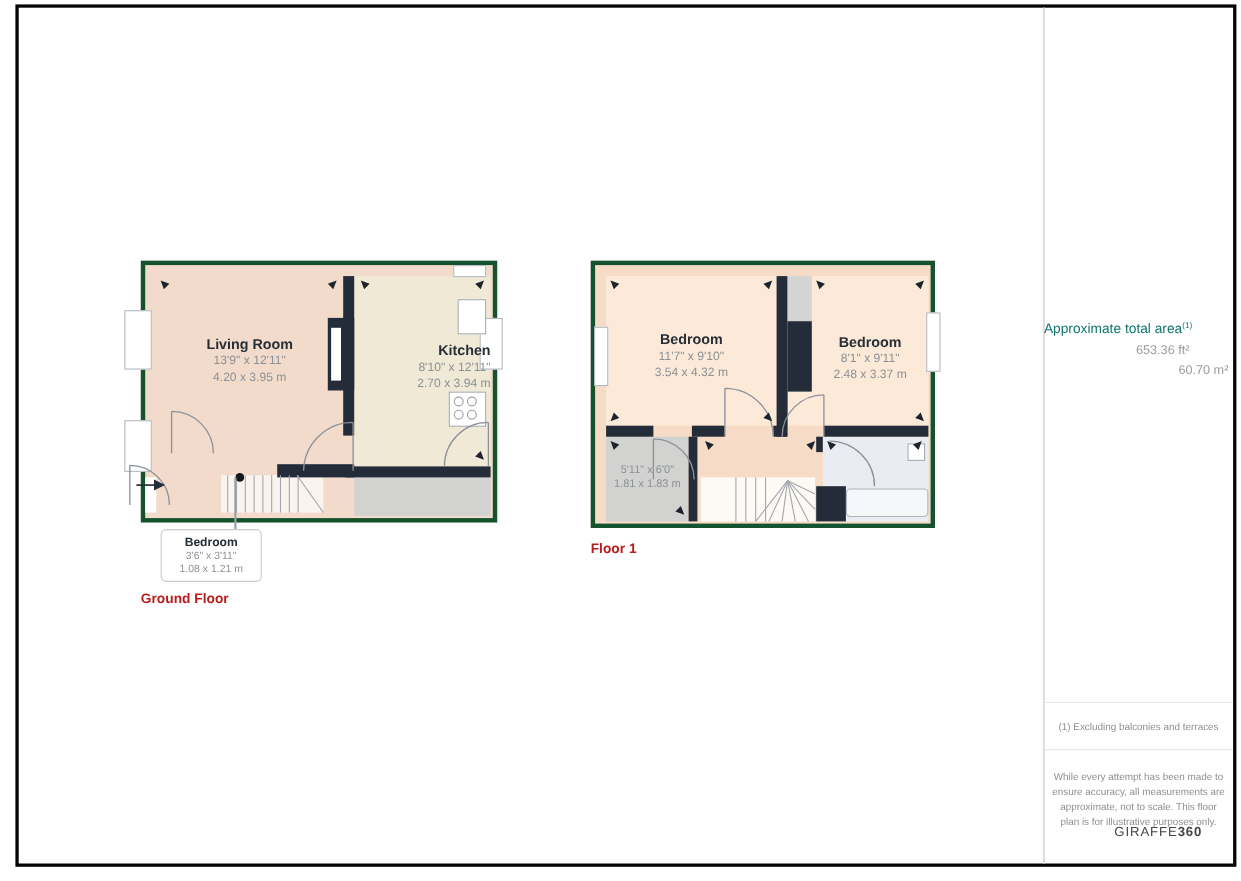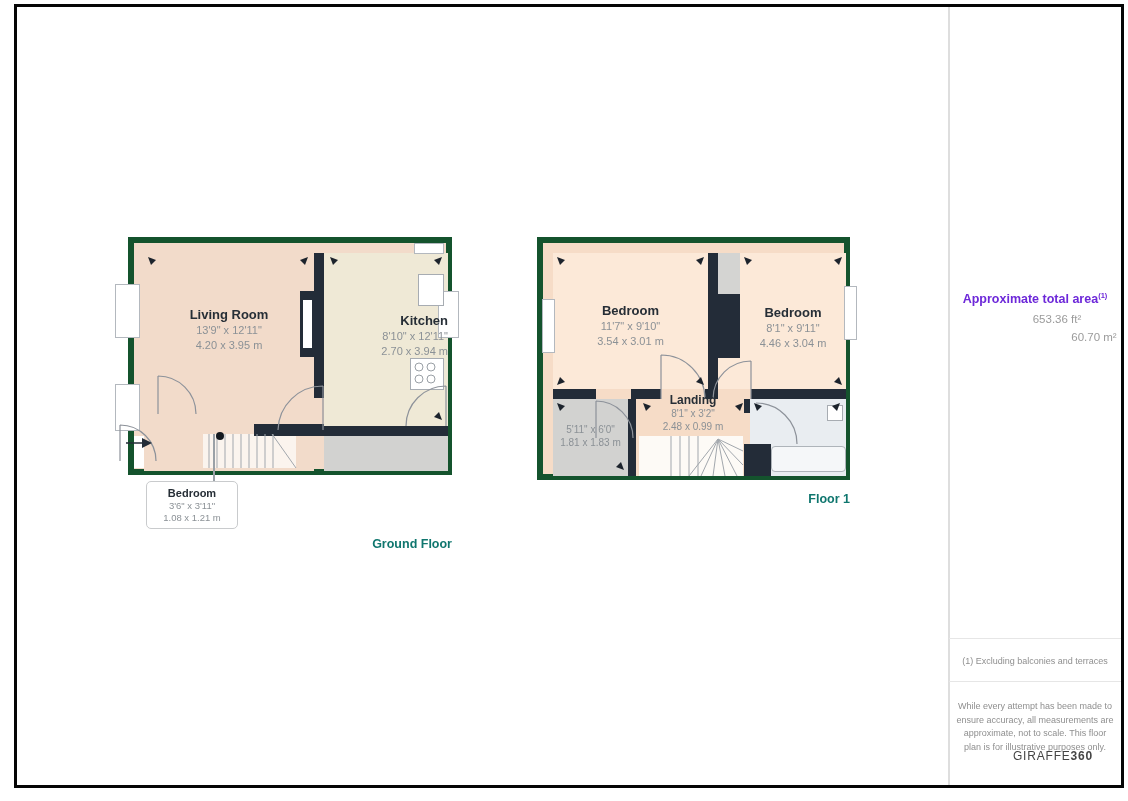--- a/index.html
+++ b/index.html
@@ -2,33 +2,33 @@
 <html><head>
 <meta charset="utf-8">
 <style>
   html,body{margin:0;padding:0;background:#fff;}
   body{width:1128px;height:801px;position:relative;overflow:hidden;
        font-family:"Liberation Sans", sans-serif;}
   .abs{position:absolute;box-sizing:border-box;}
   .frame{left:14px;top:4px;width:1110px;height:784px;border:3px solid #050505;}
   .vdiv{left:948px;top:7px;width:2px;height:778px;background:#dedede;}
   .hdiv{height:1px;background:#e6e6e6;}
-  .plan{box-sizing:border-box;border:6px solid #14532d;}
+  .plan{box-sizing:border-box;border:4px solid #14532d;}
   .wall{background:#232c38;}
   .win{background:#fff;border:1px solid #b3b8be;}
   .room-label{text-align:center;pointer-events:none;}
   .room-name{font-weight:bold;color:#262e36;font-size:13px;line-height:16px;}
   .room-dims{color:#8b9196;font-size:11px;line-height:15px;}
   .room-name.sm{font-size:12px;line-height:14px;}
   .room-dims.sm{font-size:10px;line-height:13px;}
-  .floor-label{text-align:right;font-weight:bold;color:#0f766e;font-size:12.5px;}
+  .floor-label{text-align:left;font-weight:bold;color:#b91c1c;font-size:12.5px;}
   .callout{background:#fff;border:1px solid #c9cbcd;border-radius:5px;text-align:center;padding:4px 2px;}
   .callout .room-name{font-size:11px;line-height:14px;}
   .callout .room-dims{font-size:9.5px;line-height:12px;}
-  .panel-title{text-align:center;font-weight:bold;color:#6d28d9;font-size:12.5px;}
+  .panel-title{font-weight:normal;color:#0f766e;font-size:12.5px;}
   .panel-title sup{font-size:7.5px;}
   .panel-val{text-align:center;color:#9b9b9b;font-size:11.5px;line-height:18px;padding-left:44px;}
   .note{text-align:center;color:#8f8f8f;font-size:9px;line-height:13.5px;}
   .brand{text-align:center;color:#454545;font-size:12px;letter-spacing:.8px;}
   .brand b{font-weight:bold;}
   svg{position:absolute;overflow:visible;}
 </style>
 </head>
 <body>
 
@@ -177,31 +177,26 @@
       <path d="M0,0 L8,3 L3,8 Z" transform="translate(14,160)"></path>
       <path d="M0,0 L8,3 L3,8 Z" transform="translate(81,227) rotate(180)"></path>
       <path d="M0,0 L8,3 L3,8 Z" transform="translate(211,160)"></path>
       <path d="M0,0 L8,3 L3,8 Z" transform="translate(297,160) rotate(90)"></path>
     </g>
   </svg>
 
   <div class="abs room-label" style="left:10px;top:60px;width:155px;">
     <div class="room-name">Bedroom</div>
     <div class="room-dims">11'7" x 9'10"</div>
-    <div class="room-dims">3.54 x 3.01 m</div>
+    <div class="room-dims">3.54 x 4.32 m</div>
   </div>
   <div class="abs room-label" style="left:197px;top:62px;width:106px;">
     <div class="room-name">Bedroom</div>
     <div class="room-dims">8'1" x 9'11"</div>
-    <div class="room-dims">4.46 x 3.04 m</div>
-  </div>
-  <div class="abs room-label" style="left:93px;top:150px;width:114px;">
-    <div class="room-name sm">Landing</div>
-    <div class="room-dims sm">8'1" x 3'2"</div>
-    <div class="room-dims sm">2.48 x 0.99 m</div>
+    <div class="room-dims">2.48 x 3.37 m</div>
   </div>
   <div class="abs room-label" style="left:10px;top:180px;width:75px;">
     <div class="room-dims sm">5'11" x 6'0"</div>
     <div class="room-dims sm">1.81 x 1.83 m</div>
   </div>
 </div>
 
 <div class="abs floor-label" style="left:537px;top:492px;width:313px;">Floor 1</div>
 
 <div class="abs panel-title" style="left:949px;top:291px;width:172px;">

